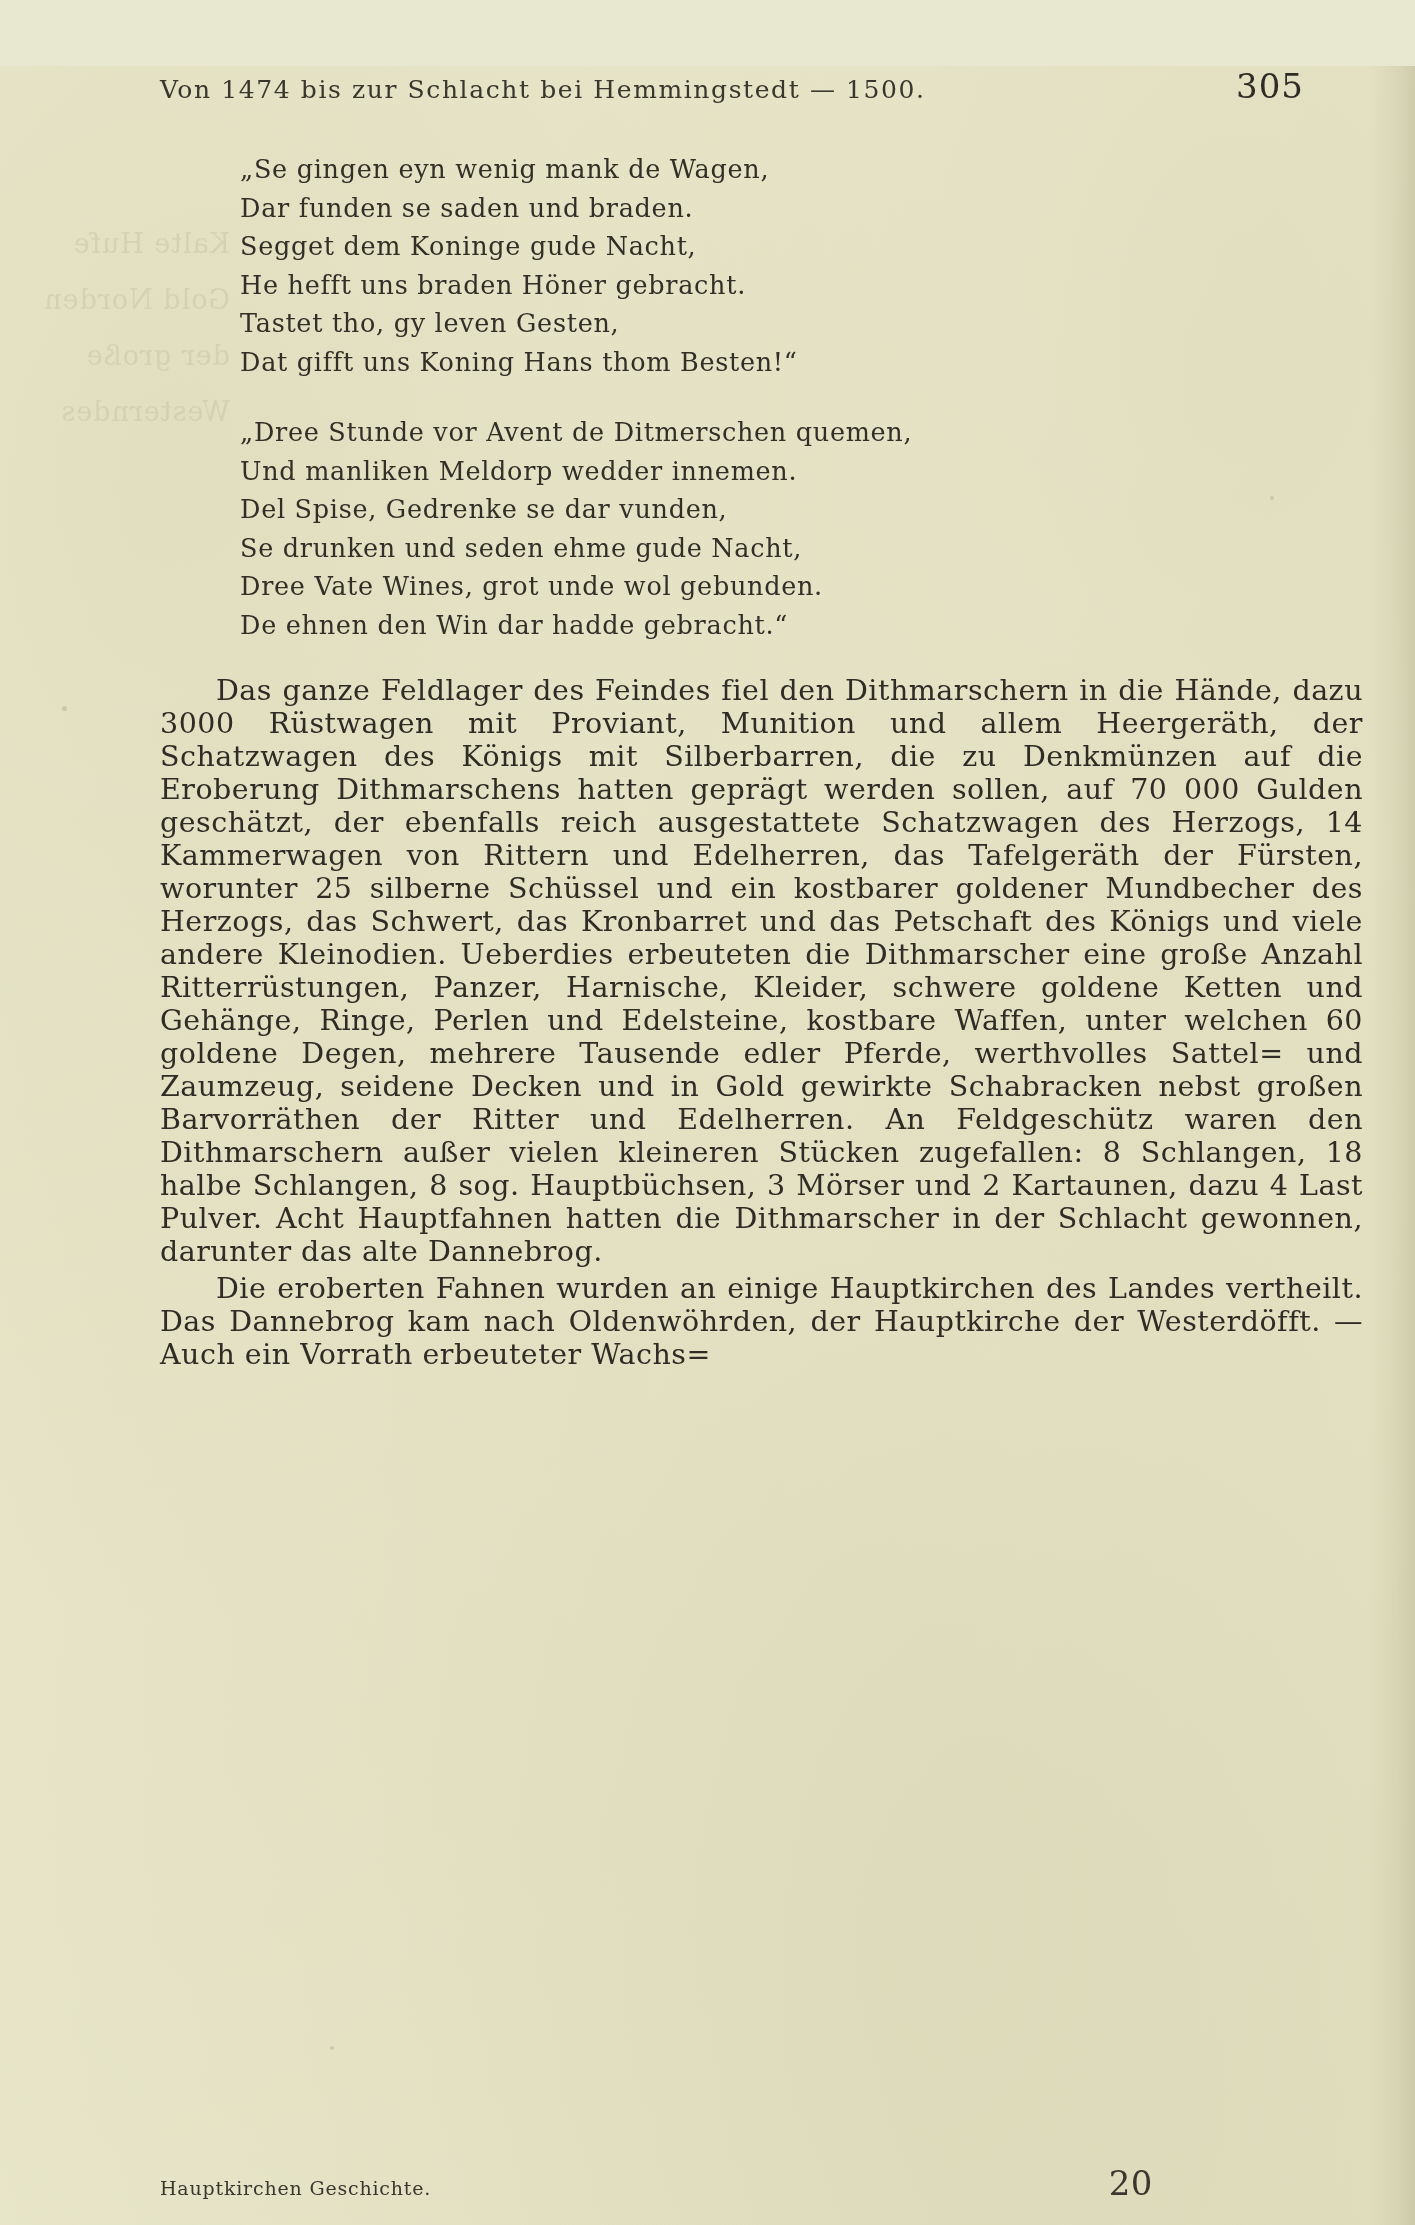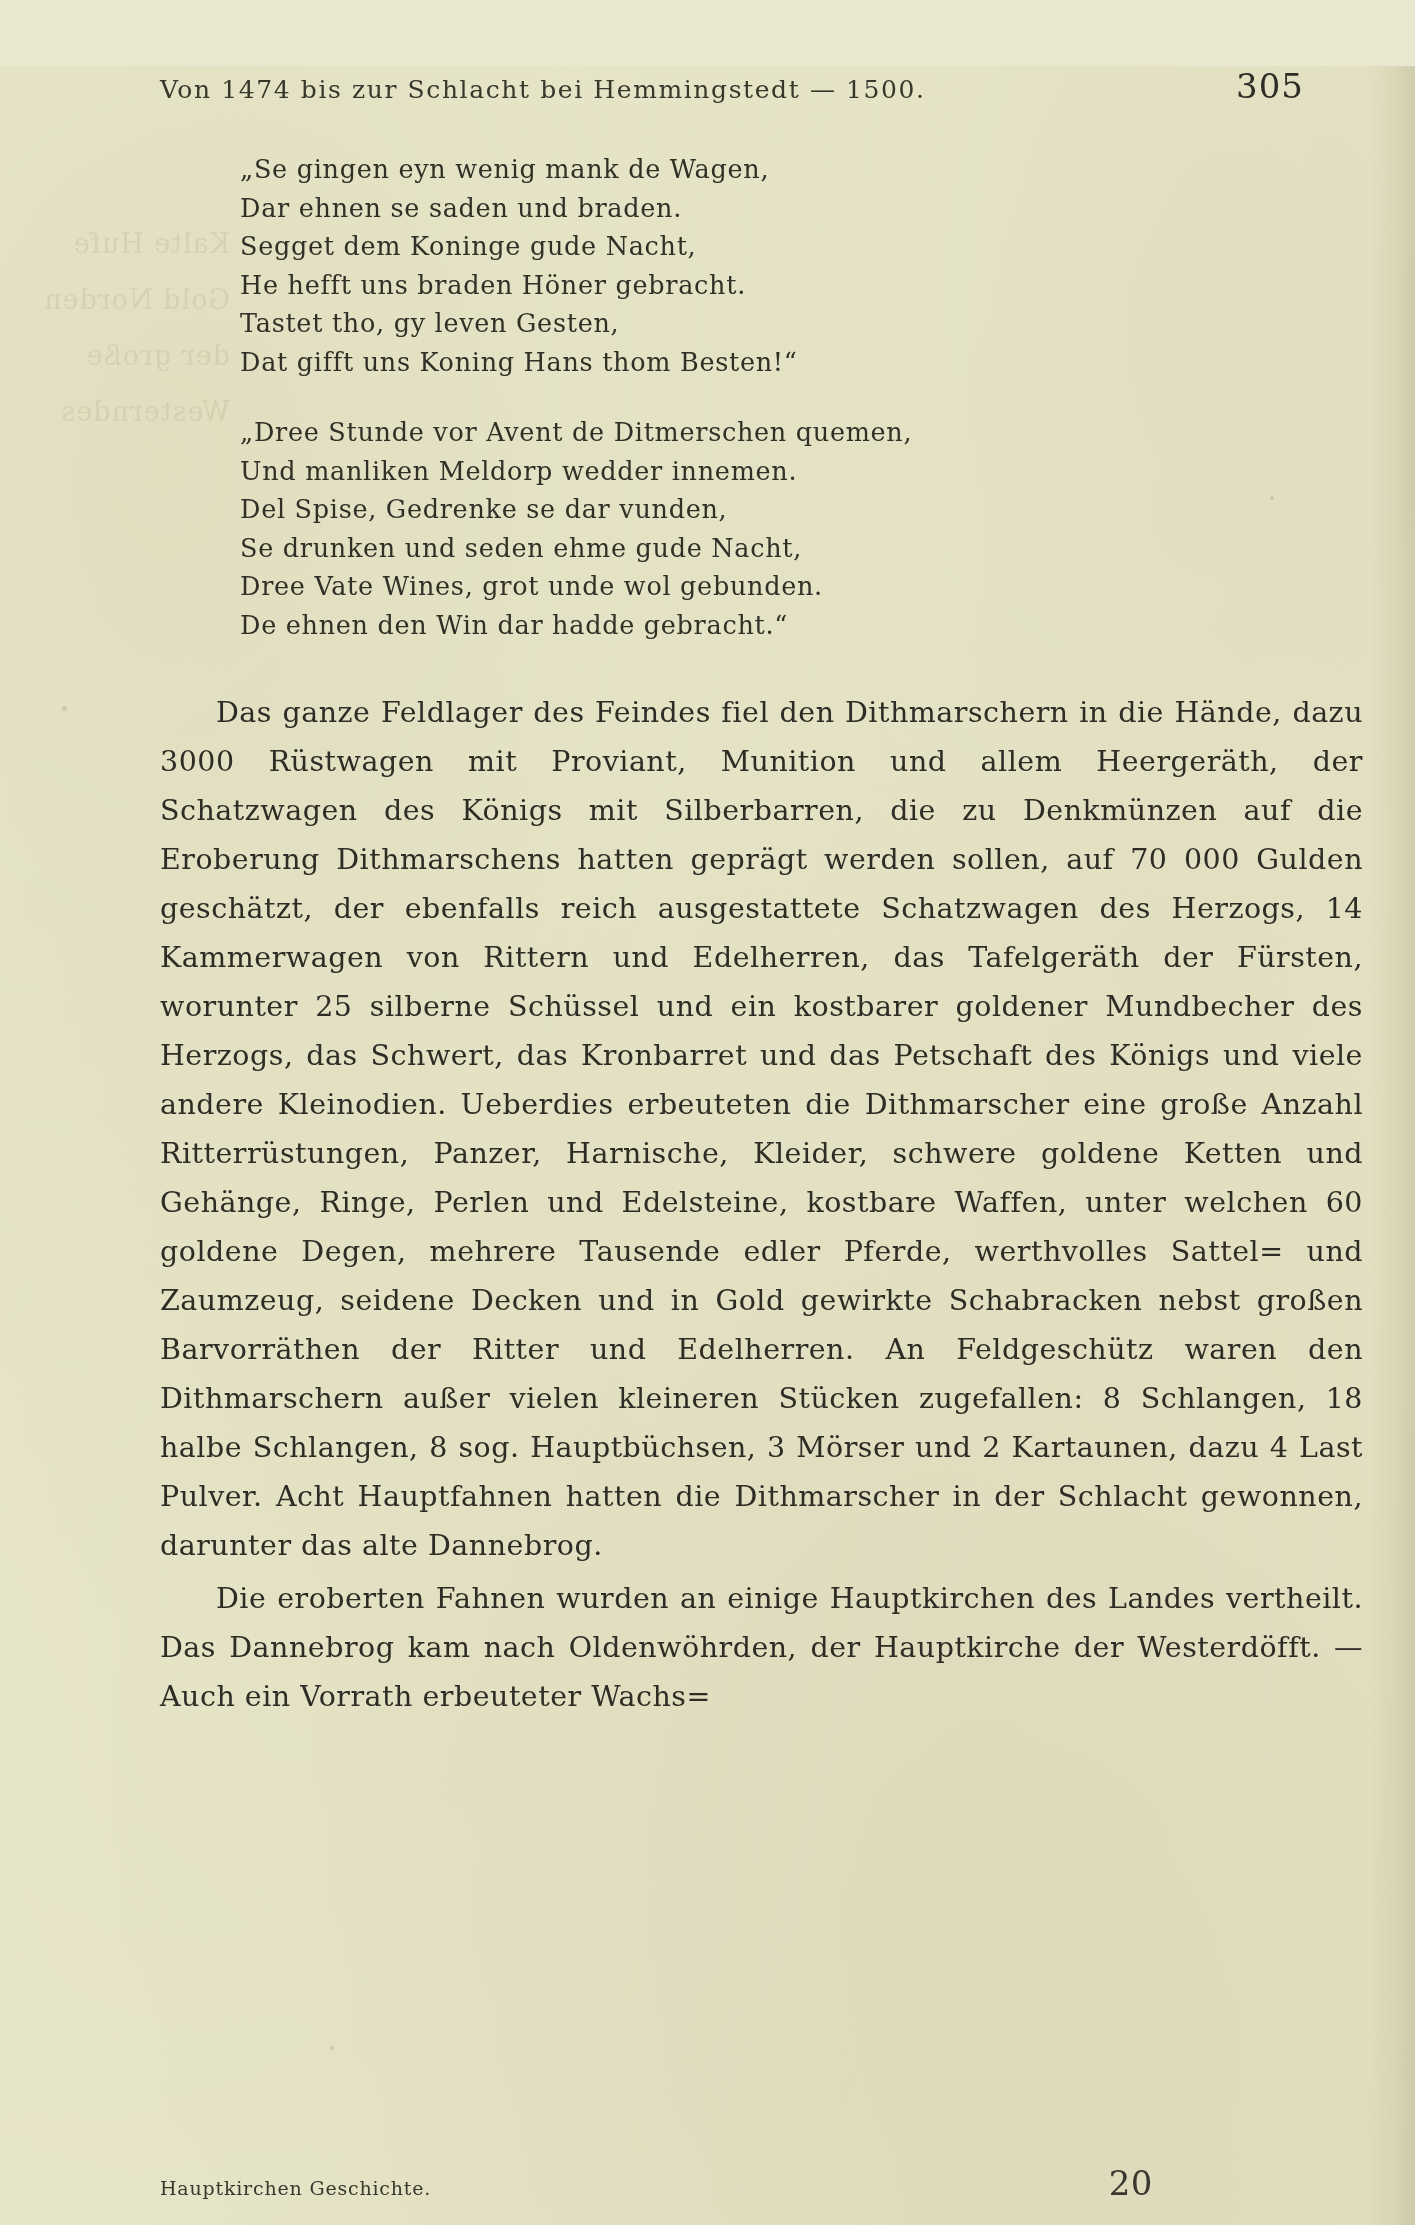--- a/index.html
+++ b/index.html
@@ -85,23 +85,23 @@
     margin: 0 0 0 80px;
     color: #322f27;
   }
   .verse + .verse {
     margin-top: 32px;
   }
   .verse .vline {
     white-space: pre-wrap;
   }
   .prose {
-    margin-top: 44px;
+    margin-top: 30px;
     font-size: 28.5px;
-    line-height: 49px;
+    line-height: 33px;
     letter-spacing: 0.5px;
     text-align: justify;
     color: #2f2c25;
     -webkit-hyphens: none;
     hyphens: none;
   }
   .prose p {
     margin: 0;
     text-indent: 56px;
   }
@@ -160,21 +160,21 @@
 
     <div class="header">
       <div class="running-title">Von 1474 bis zur Schlacht bei Hemmingstedt — 1500.</div>
       <div class="page-number">305</div>
     </div>
 
     <div class="body-block">
 
       <div class="verse">
         <div class="vline">„Se gingen eyn wenig mank de Wagen,</div>
-        <div class="vline">Dar ehnen se saden und braden.</div>
+        <div class="vline">Dar funden se saden und braden.</div>
         <div class="vline">Segget dem Koninge gude Nacht,</div>
         <div class="vline">He hefft uns braden Höner gebracht.</div>
         <div class="vline">Tastet tho, gy leven Gesten,</div>
         <div class="vline">Dat gifft uns Koning Hans thom Besten!“</div>
       </div>
 
       <div class="verse">
         <div class="vline">„Dree Stunde vor Avent de Ditmerschen quemen,</div>
         <div class="vline">Und manliken Meldorp wedder innemen.</div>
         <div class="vline">Del Spise, Gedrenke se dar vunden,</div>

